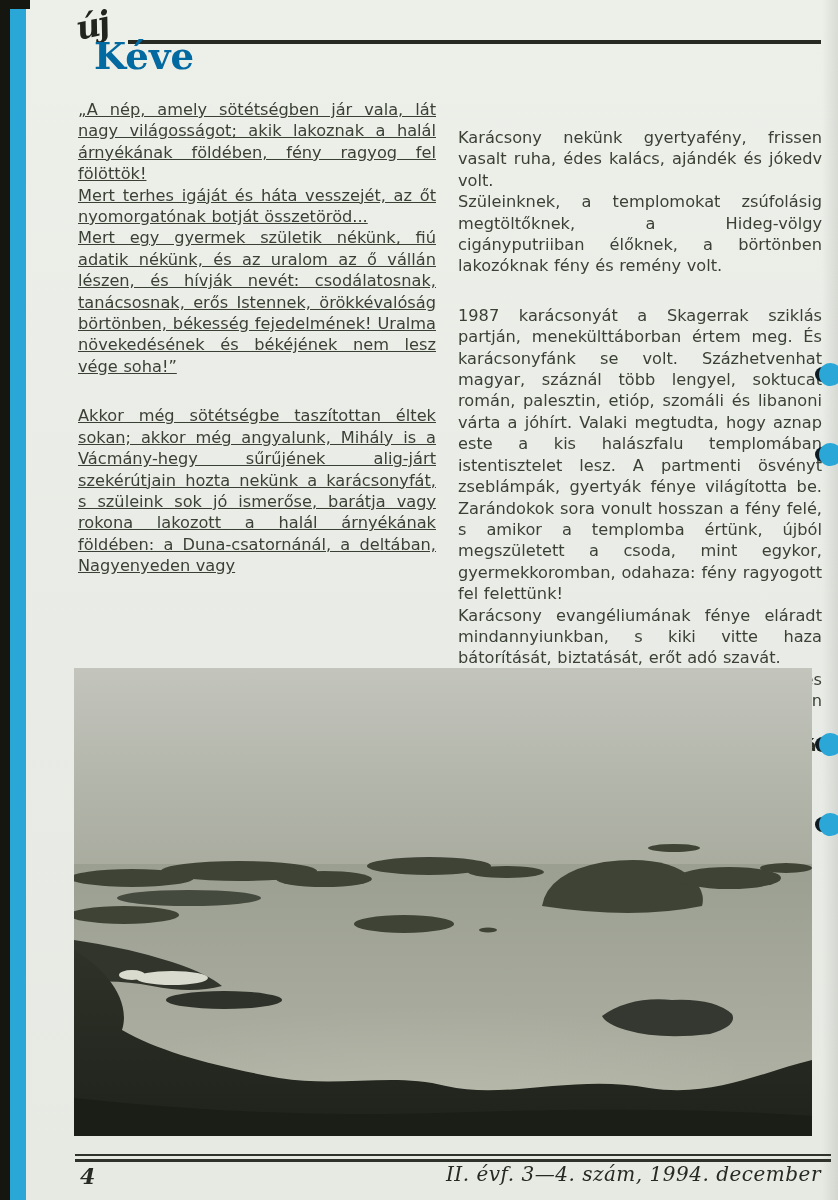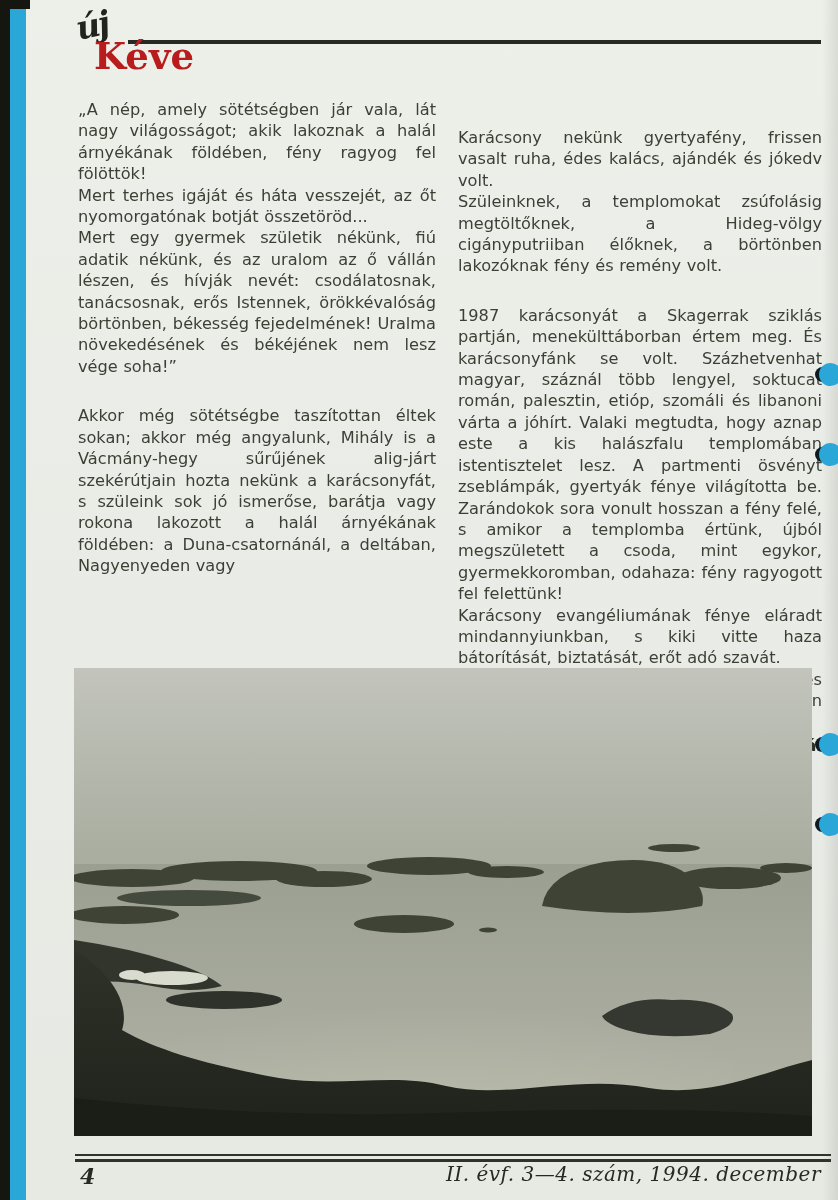--- a/index.html
+++ b/index.html
@@ -12,26 +12,26 @@
   
   .edge-black{left:0;top:0;width:10px;height:1200px;background:#14160f;}
   .edge-cyan{left:10px;top:0;width:16px;height:1200px;background:#2ba7d7;}
   .corner-notch{left:0;top:0;width:30px;height:9px;background:#14160f;z-index:3;}
   .scan-shade{right:0;top:0;width:16px;height:1200px;
     background:linear-gradient(90deg,rgba(70,75,65,0) 0%,rgba(70,75,65,0.12) 100%);z-index:5;}
   
   .masthead-rule{left:128px;top:40px;width:693px;height:3.5px;background:#262a22;z-index:1;}
   .logo-script{left:76px;top:6px;font:italic 700 33px "DejaVu Serif",serif;color:#20241c;
     transform:rotate(-12deg);letter-spacing:-2px;z-index:2;}
-  .logo-main{left:94px;top:34px;font:700 37px "DejaVu Serif",serif;color:#b91c1c;
+  .logo-main{left:94px;top:34px;font:700 37px "DejaVu Serif",serif;color:#0369a1;
     letter-spacing:0px;z-index:2;}
   
   .columns{left:78px;top:99px;width:744px;display:flex;gap:22px;}
   .col{color:#3b4035;}
-  .col-left{width:358px;}
+  .col-left{width:358px;text-decoration:underline;}
   .col-right{width:364px;}
   .para{margin:0;text-align:justify;font-size:16.2px;line-height:21.4px;
     word-spacing:0.5px;}
   .para.gap{margin-top:28px;}
   .author{margin:2px 0 0 0;text-align:right;font-weight:700;font-size:16.5px;
     line-height:21.4px;color:#2b2f25;}
   
   .photo{left:74px;top:668px;width:738px;height:468px;margin:0;z-index:1;}
   .photo svg{display:block;}
   

